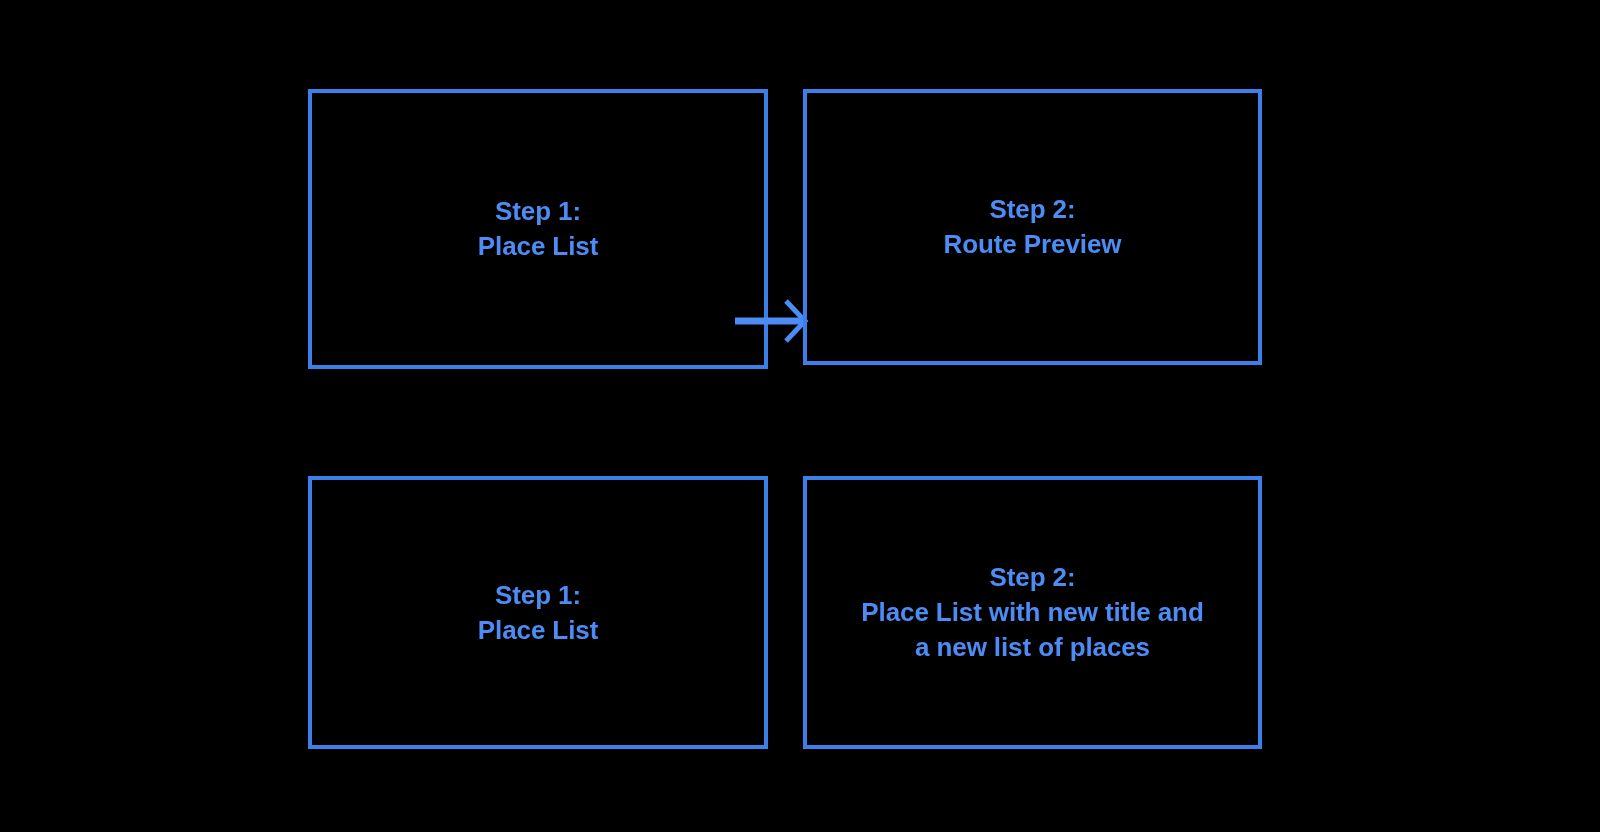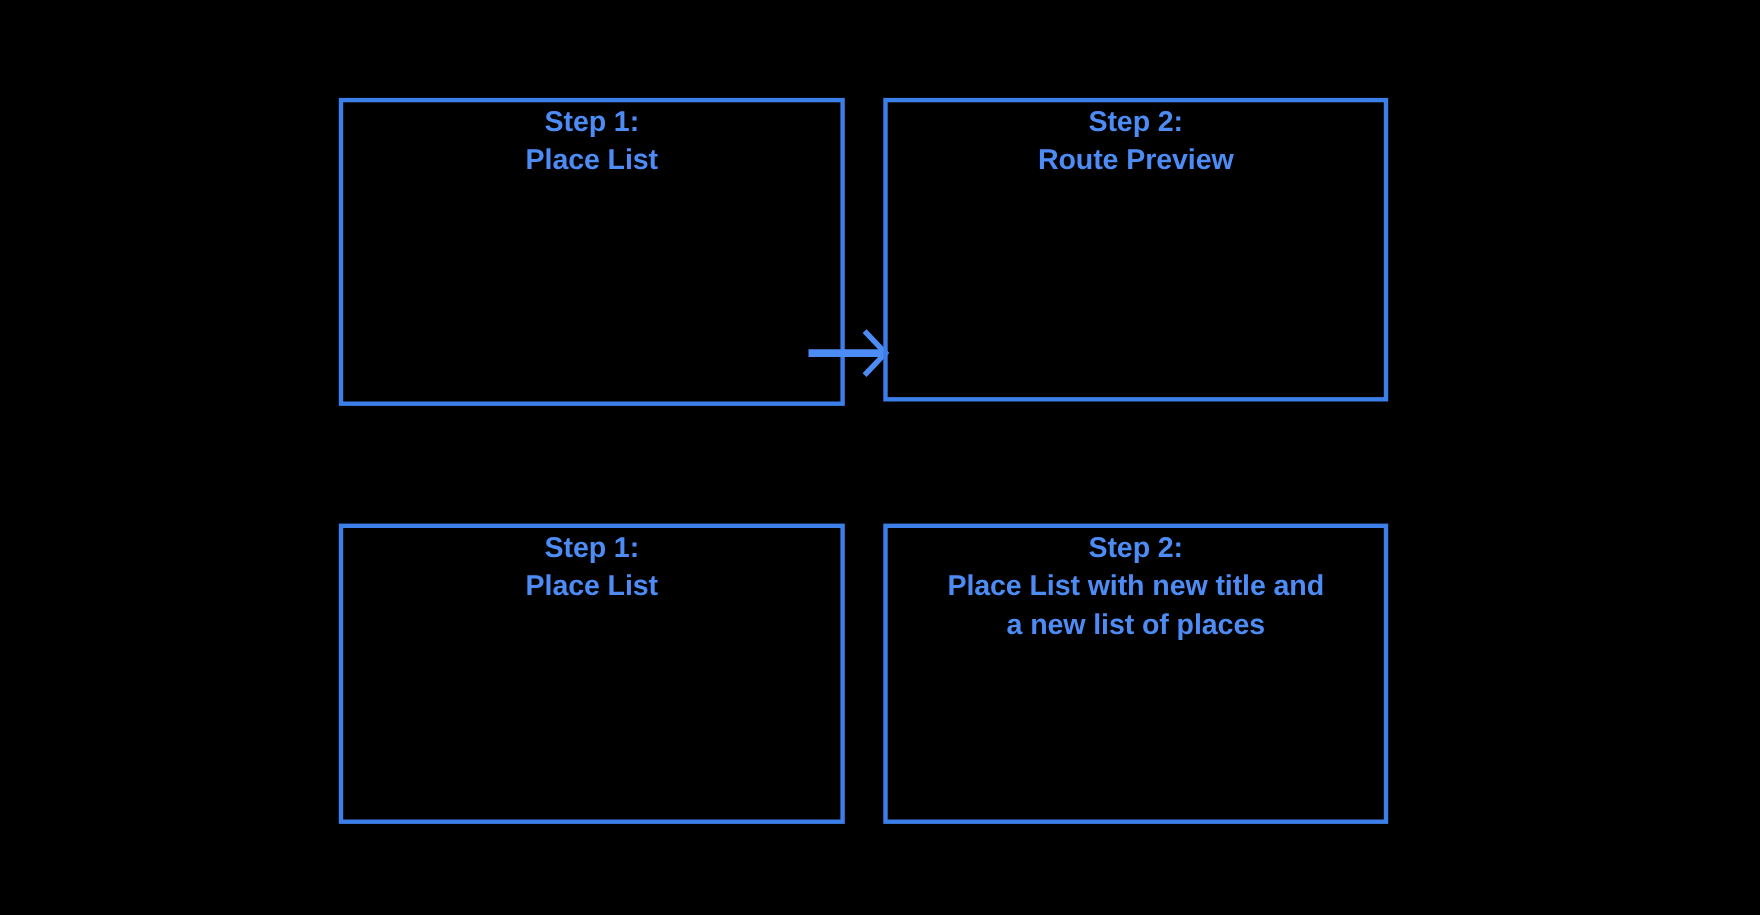--- a/index.html
+++ b/index.html
@@ -30,21 +30,21 @@
 
   #row-1 { top: 89px;  height: 280px; }
   #row-2 { top: 476px; height: 273px; }
 
   .step-box {
     position: absolute;
     box-sizing: border-box;
     border: 4px solid #3d7fe8;
     background: transparent;
     display: flex;
-    align-items: flex-start;
+    align-items: center;
     justify-content: center;
     text-align: center;
   }
 
   
   #row-1 .box-left  { left: 308px; top: 0; width: 460px; height: 280px; }
   #row-1 .box-right { left: 803px; top: 0; width: 459px; height: 276px; }
 
   
   #row-2 .box-left  { left: 308px; top: 0; width: 460px; height: 273px; }

